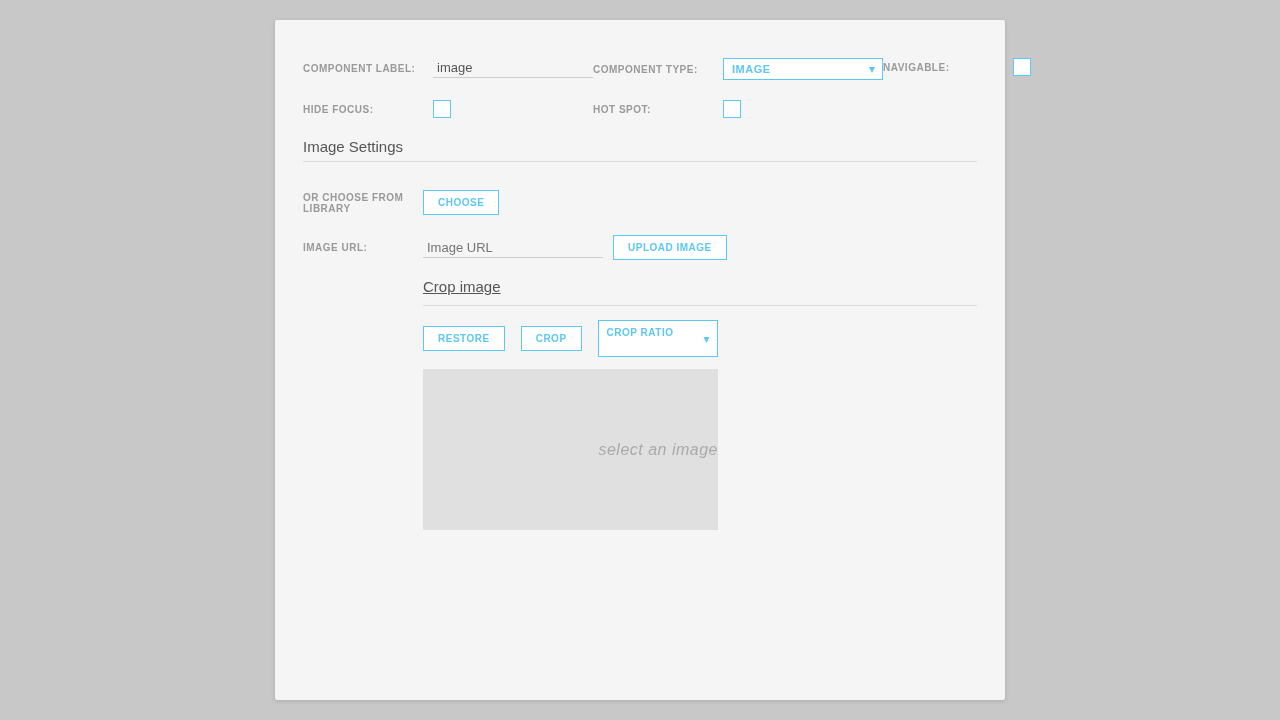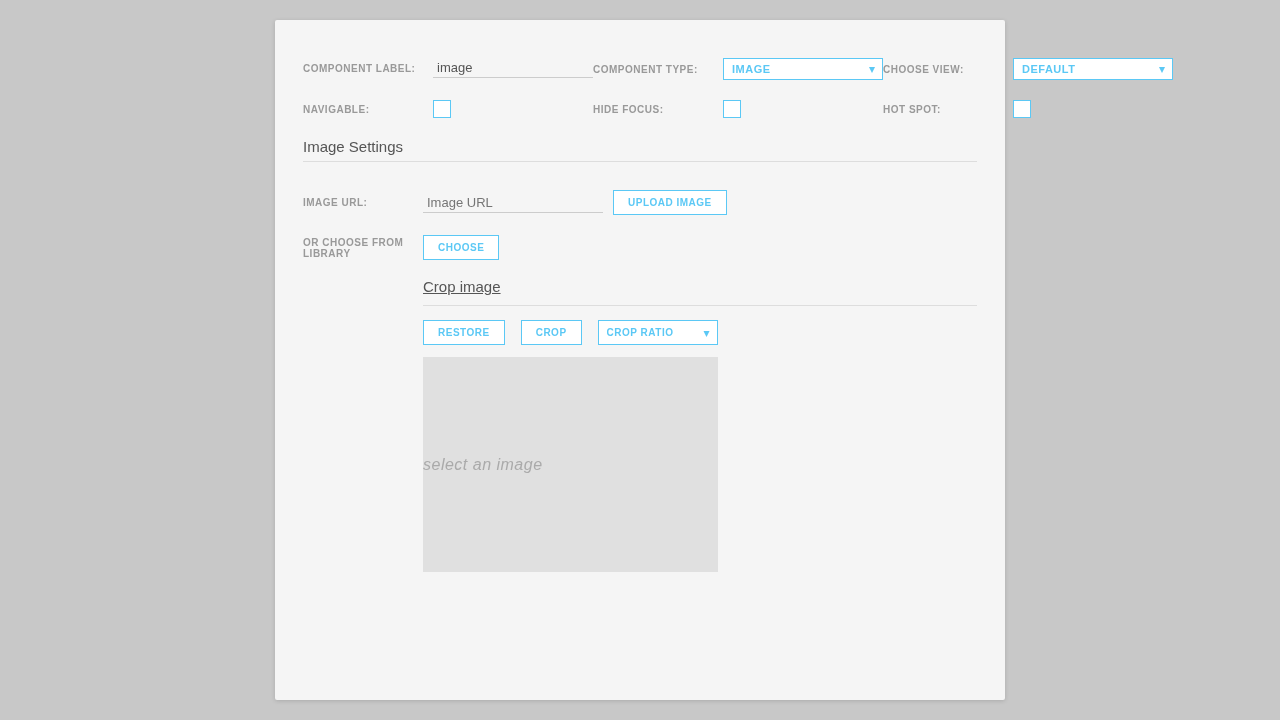--- a/index.html
+++ b/index.html
@@ -157,35 +157,35 @@
       align-items: center;
       gap: 16px;
       margin-bottom: 12px;
     }
     .crop-ratio-select {
       border: 1.5px solid #5bc8f5;
       background: #fff;
       font-size: 10px;
       font-weight: bold;
       color: #5bc8f5;
-      padding: 6px 24px 6px 8px;
+      padding: 6px 24px 18px 8px;
       outline: none;
       appearance: none;
       -webkit-appearance: none;
       cursor: pointer;
       letter-spacing: 0.5px;
       width: 120px;
     }
     .image-placeholder {
       background: #e0e0e0;
       width: 295px;
-      height: 215px;
-      display: flex;
-      align-items: center;
-      justify-content: flex-start;
+      height: 161px;
+      display: flex;
+      align-items: center;
+      justify-content: flex-end;
     }
     .image-placeholder-text {
       font-size: 16px;
       color: #aaa;
       font-style: italic;
       letter-spacing: 0.5px;
     }
   </style>
 </head>
 <body>
@@ -208,32 +208,20 @@
           <select class="form-control-select">
             <option>IMAGE</option>
             <option>TEXT</option>
             <option>VIDEO</option>
             <option>BUTTON</option>
           </select>
         </div>
       </div>
     </div>
 
-    <div>
-      <div class="form-row">
-        <span class="form-label">CHOOSE VIEW:</span>
-        <div class="select-wrapper">
-          <select class="form-control-select">
-            <option>DEFAULT</option>
-            <option>THUMBNAIL</option>
-            <option>FULL</option>
-          </select>
-        </div>
-      </div>
-    </div>
 
     <div>
       <div class="form-row">
         <span class="form-label">NAVIGABLE:</span>
         <div class="checkbox-custom"></div>
       </div>
     </div>
 
     <div>
       <div class="form-row">
@@ -247,30 +235,30 @@
         <span class="form-label">HOT SPOT:</span>
         <div class="checkbox-custom"></div>
       </div>
     </div>
 
   </div>
 
   <div class="image-settings-section">
     <h3 class="section-title">Image Settings</h3>
     <hr class="section-divider">
+
+    <div class="img-settings-row">
+      <span class="img-label">OR CHOOSE FROM LIBRARY</span>
+      <button class="btn-outline">CHOOSE</button>
+    </div>
 
     <div class="img-settings-row">
       <span class="img-label">IMAGE URL:</span>
       <input class="img-url-input" placeholder="Image URL" type="text" style="">
       <button class="btn-outline">UPLOAD IMAGE</button>
-    </div>
-
-    <div class="img-settings-row">
-      <span class="img-label">OR CHOOSE FROM LIBRARY</span>
-      <button class="btn-outline">CHOOSE</button>
     </div>
 
     <div class="crop-section">
       <div class="crop-title">Crop image</div>
       <hr class="crop-divider">
 
       <div class="crop-buttons">
         <button class="btn-outline">RESTORE</button>
         <button class="btn-outline">CROP</button>
         <div class="select-wrapper">

